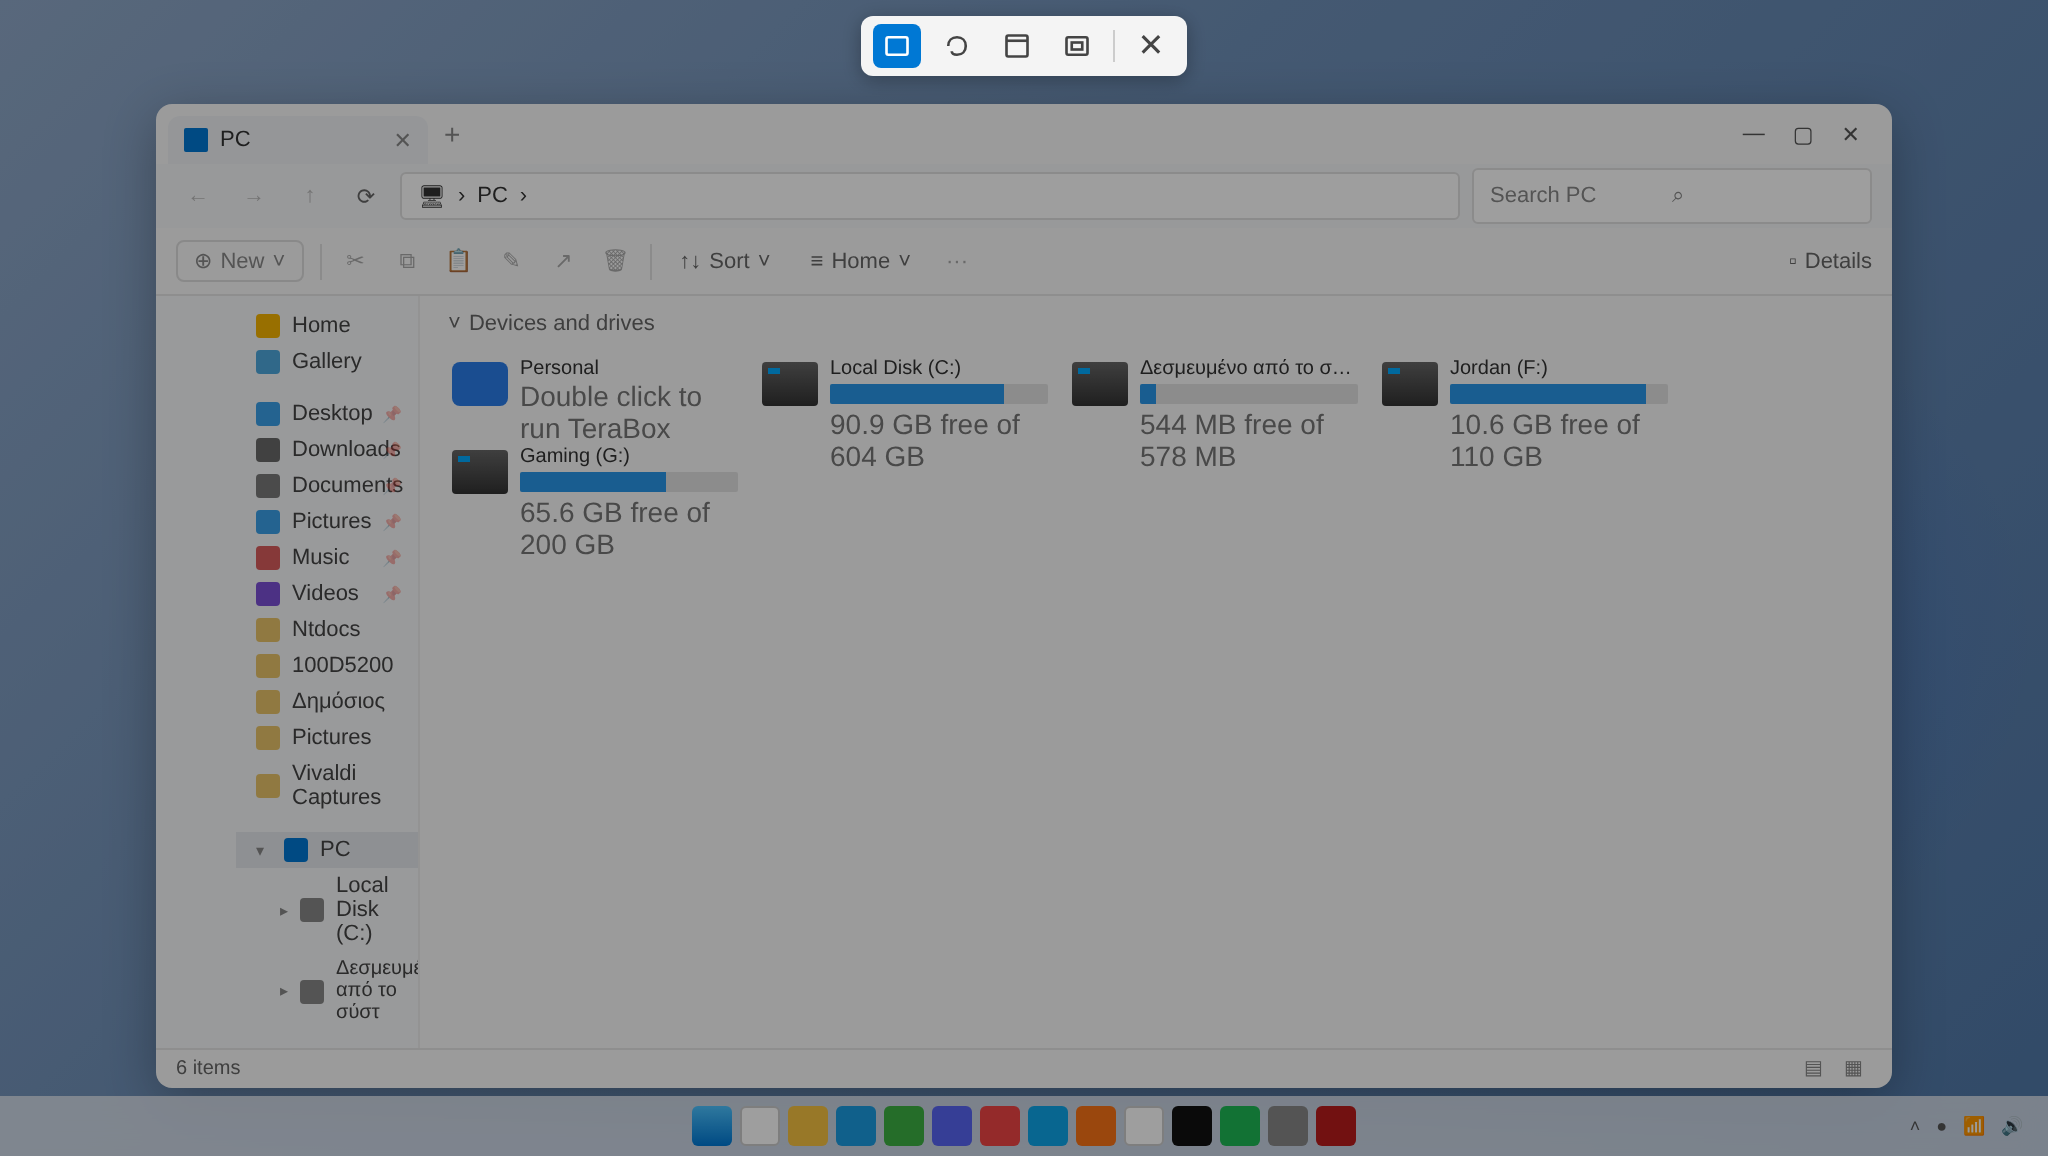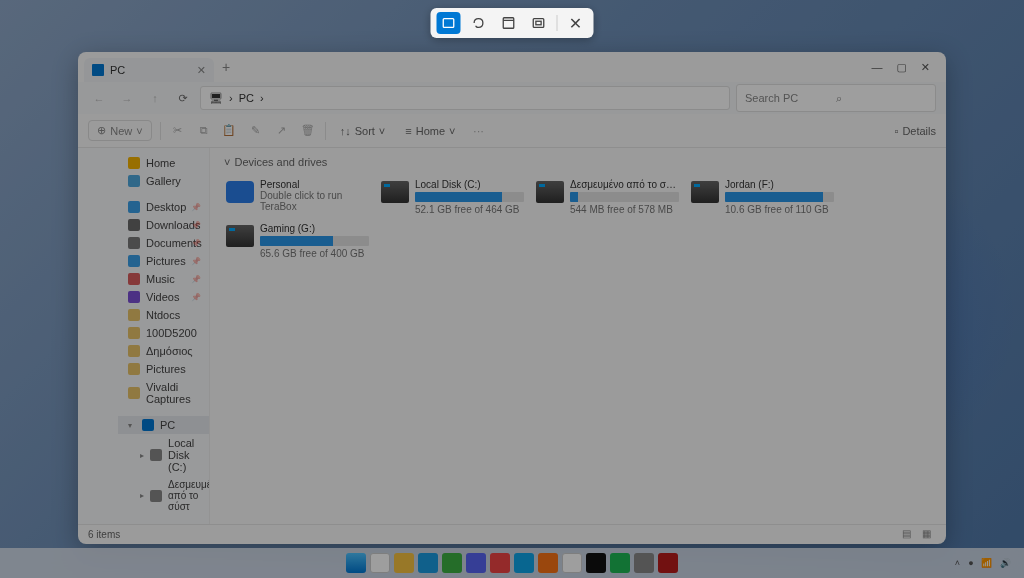--- a/index.html
+++ b/index.html
@@ -50,21 +50,21 @@
 .content { flex: 1; display: flex; flex-direction: column; overflow: hidden; }
 .grp-hdr { padding: 8px 14px 6px; color: #666; display: flex; align-items: center; gap: 4px; }
 .grid { padding: 0 10px; display: flex; flex-wrap: wrap; align-content: flex-start; }
 .drive { width: 155px; height: 40px; margin: 2px 0; display: flex; gap: 6px; padding: 3px 6px; border-radius: 3px; }
 .drive .dico { width: 28px; height: 22px; background: linear-gradient(#666,#333); border-radius: 2px; margin-top: 2px; flex-shrink: 0; position: relative; }
 .drive .dico:before { content: ""; position: absolute; left: 3px; top: 3px; width: 6px; height: 3px; background: #0af; }
 .drive .dinfo { flex: 1; min-width: 0; }
 .drive .dname { font-size: 10px; color: #333; white-space: nowrap; overflow: hidden; text-overflow: ellipsis; }
 .drive .dbar { height: 10px; background: #e3e3e3; border-radius: 1px; margin: 2px 0; overflow: hidden; }
 .drive .dfill { height: 100%; background: #2996e8; }
-.drive .dfree { font-size: 10px; color: #777; }
+.drive .dfree { font-size: 14px; color: #777; }
 .drive.terabox .dico { background: #2b7de9; border-radius: 4px; }
 .drive.terabox .dico:before { display: none; }
 .drive.terabox .dname { color: #333; }
 
 .statusbar { height: 20px; border-top: 1px solid #e6e6e6; display: flex; align-items: center; padding: 0 10px; color: #666; font-size: 10px; }
 .statusbar .view-ico { width: 14px; height: 14px; color: #888; margin-left: 6px; }
 
 
 .taskbar { position: absolute; left: 0; right: 0; bottom: 0; height: 30px; background: rgba(232,236,244,0.78); backdrop-filter: blur(6px); display: flex; align-items: center; z-index: 20; }
 .tb-center { position: absolute; left: 50%; transform: translateX(-50%); display: flex; gap: 4px; }
@@ -210,21 +210,21 @@
               <div class="dfree">Double click to run TeraBox</div>
             </div>
           </div>
           <div class="drive">
             <div class="dico"></div>
             <div class="dinfo">
               <div class="dname">Local Disk (C:)</div>
               <div class="dbar">
                 <div class="dfill" style="width:80%"></div>
               </div>
-              <div class="dfree">52.1 GB free of 464 GB</div>
+              <div class="dfree">90.9 GB free of 604 GB</div>
             </div>
           </div>
           <div class="drive">
             <div class="dico"></div>
             <div class="dinfo">
               <div class="dname">Δεσμευμένο από το σύστημα (D:)</div>
               <div class="dbar">
                 <div class="dfill" style="width:7%"></div>
               </div>
               <div class="dfree">544 MB free of 578 MB</div>
@@ -240,21 +240,21 @@
               <div class="dfree">10.6 GB free of 110 GB</div>
             </div>
           </div>
           <div class="drive">
             <div class="dico"></div>
             <div class="dinfo">
               <div class="dname">Gaming (G:)</div>
               <div class="dbar">
                 <div class="dfill" style="width:67%"></div>
               </div>
-              <div class="dfree">65.6 GB free of 400 GB</div>
+              <div class="dfree">65.6 GB free of 200 GB</div>
             </div>
           </div>
         </div>
     </div>
   </div>
 
   <div class="statusbar">
     <span>6 items</span>
     <span style="flex:1"></span>
     <span class="view-ico">▤</span>

